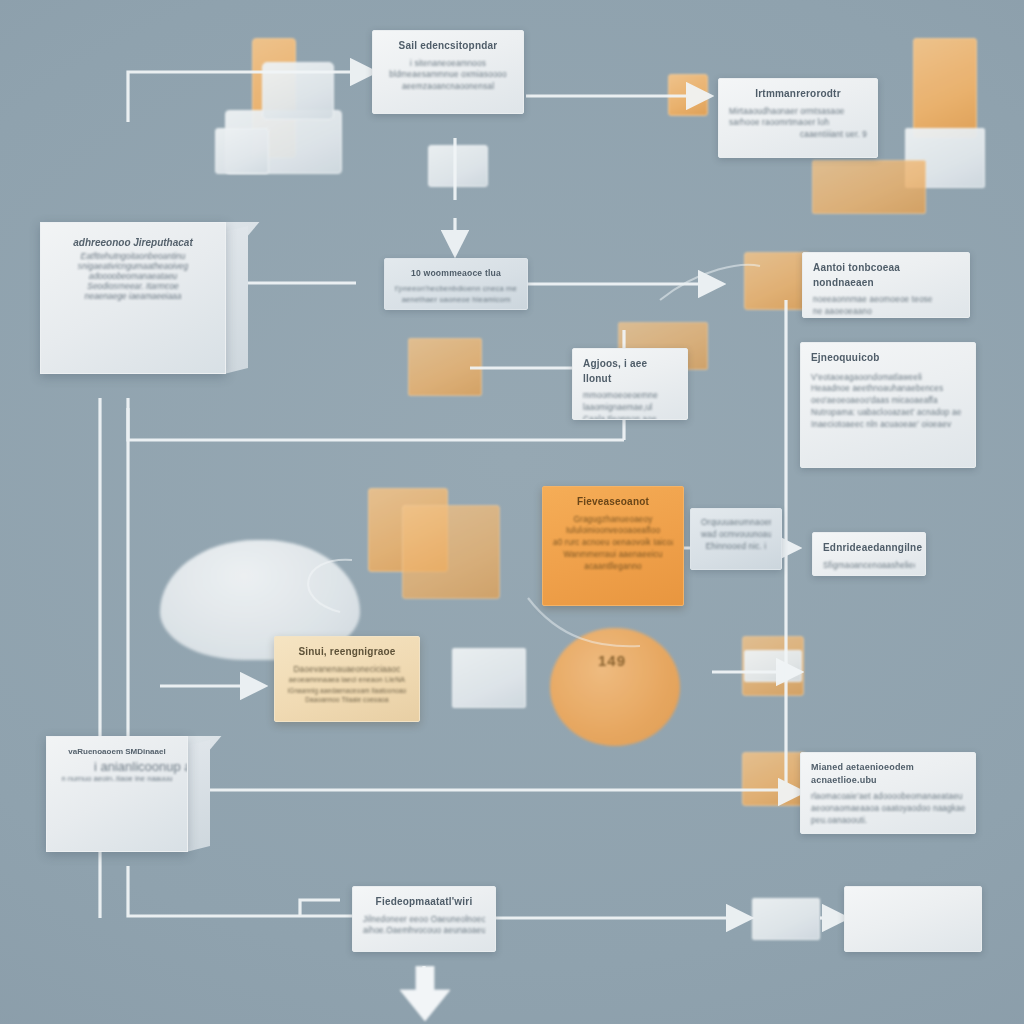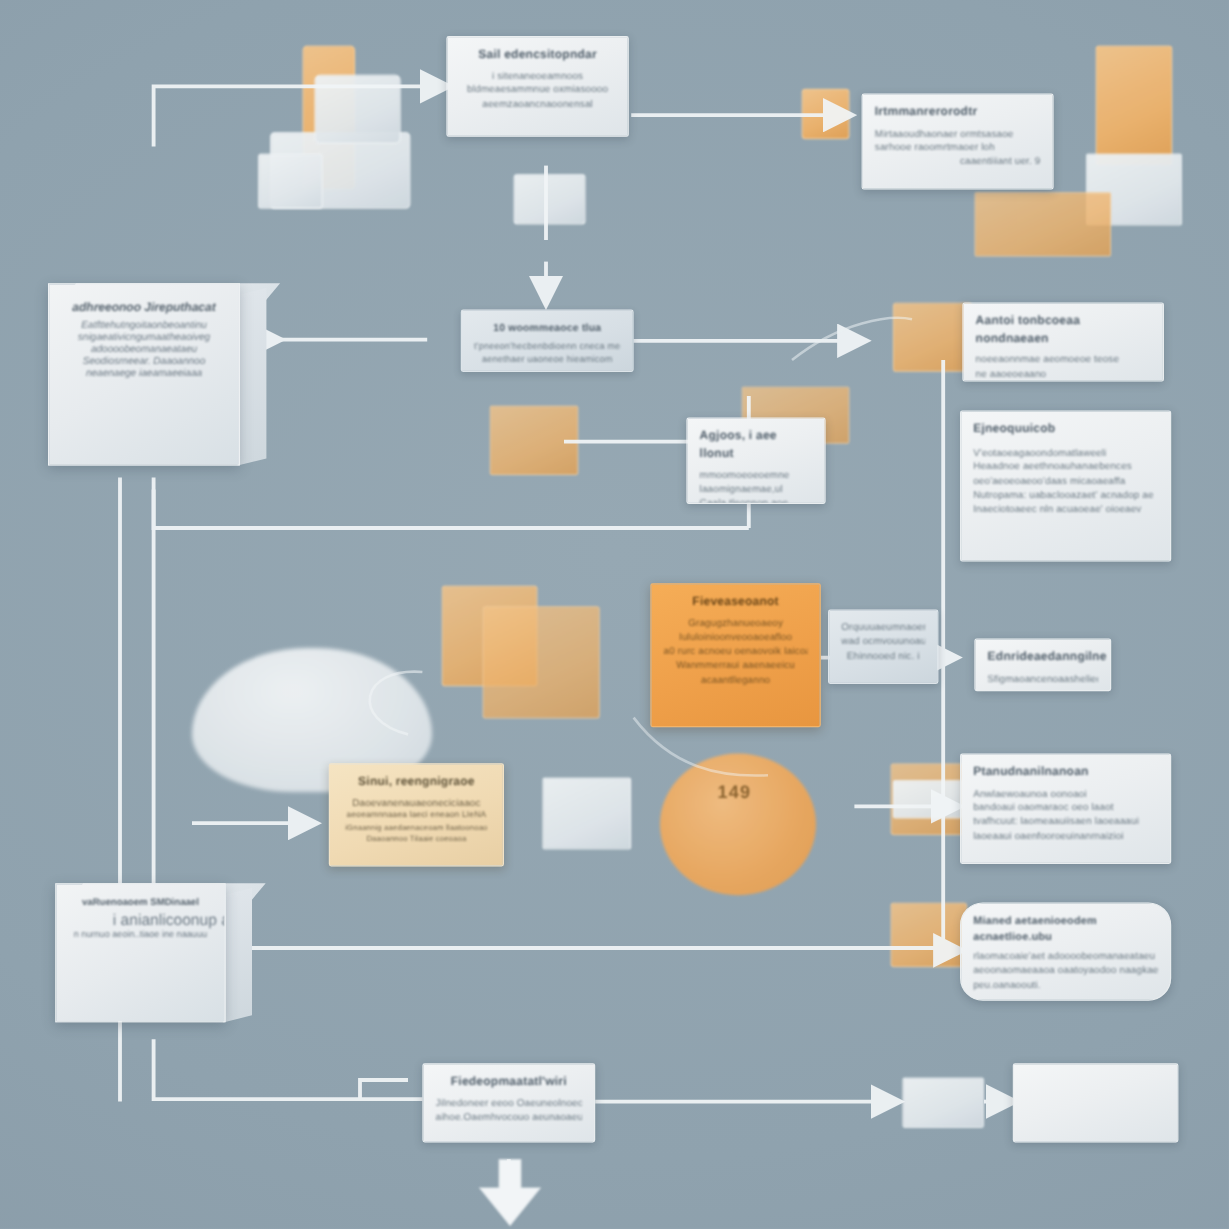--- a/index.html
+++ b/index.html
@@ -221,35 +221,35 @@
   </svg>
 
   <div class="node card-white" style="left:372px;top:30px;width:152px;height:84px;">
     <span class="ttl">Sail edencsitopndar</span>
     <span class="ln">i sitenaneoeamnoos</span>
     <span class="ln">bldmeaesammnue oxmiasoooo</span>
     <span class="ln">aeemzaoancnaoonensal</span>
   </div>
 
   <div class="node card-white" style="left:718px;top:78px;width:160px;height:80px;text-align:left;">
-    <span class="ttl" style="text-align:left;">Irtmmanrerorodtr</span>
+    <span class="ttl" style="text-align:center;">Irtmmanrerorodtr</span>
     <span class="ln">Mirtaaoudhaonaer ormtsasaoe</span>
     <span class="ln">sarhooe raoomrtmaoer loh</span>
     <span class="ln" style="text-align:right;">caaentiiiant  uer. 9</span>
   </div>
 
-  <div class="block3d" style="left:40px;top:236px;width:182px;height:168px;font-style:italic;">
+  <div class="block3d" style="left:40px;top:222px;width:208px;height:168px;font-style:italic;">
     <div class="top"></div>
     <div class="side"></div>
     <div class="face">
       <span class="ttl">adhreeonoo Jireputhacat</span>
       <span class="ln">Eatfttehutngoitaonbeoantinu</span>
       <span class="ln">snigaeativicngumaatheaoiveg</span>
       <span class="ln">adoooobeomanaeataeu</span>
-      <span class="ln">Seodiosrneear. Daaoannoo</span>
+      <span class="ln">Seodiosrneear. Itarmcoe</span>
       <span class="ln">neaenaege iaeamaeeiaaa</span>
     </div>
   </div>
 
   <div class="node card-blue" style="left:384px;top:258px;width:144px;height:52px;">
     <span class="ttl" style="font-size:8.6px;">10 woommeaoce tlua</span>
     <span class="ln" style="font-size:7.6px;">t'pneeon'hecbenbdioenn cneca meoan</span>
     <span class="ln" style="font-size:7.6px;">aenethaer uaoneoe hieamicom</span>
   </div>
 
@@ -296,29 +296,22 @@
   </div>
 
   <div class="node card-cream" style="left:274px;top:636px;width:146px;height:86px;">
     <span class="ttl">Sinui, reengnigraoe</span>
     <span class="ln">Daoevanenauaeoneciciaaoc</span>
     <span class="ln" style="font-size:7px;">aeoeamnnaaea    laeci eneaon LIeNA</span>
     <span class="ln" style="font-size:6.4px;">iGnaannig  aaedaenaceoam llaatoonoao</span>
     <span class="ln" style="font-size:6.4px;">Daaoannoo    Tilaaie coeoaoa</span>
   </div>
 
-  <div class="node card-white" style="left:800px;top:628px;width:176px;height:92px;text-align:left;">
-    <span class="ttl" style="text-align:left;">Ptanudnanilnanoan</span>
-    <span class="ln">Anwlaewoaunoa  oonoaoi</span>
-    <span class="ln">bandoaui oaomaraoc oeo laaot</span>
-    <span class="ln">tvafhcuut: laomeaauiisaen laoeaaaui</span>
-    <span class="ln">laoeaaui oaenfooroeuinanrnaizioi</span>
-  </div>
-
-  <div class="node card-white" style="left:800px;top:752px;width:176px;height:82px;text-align:left;border-radius:19px;">
+
+  <div class="node card-white" style="left:800px;top:752px;width:176px;height:82px;text-align:left;">
     <span class="ttl" style="text-align:left;font-size:9px;">Mianed aetaenioeodem acnaetlioe.ubu</span>
     <span class="ln">rlaomacoaie'aet  adoooobeomanaeataeu</span>
     <span class="ln">aeoonaomaeaaoa oaatoyaodoo naagkae</span>
     <span class="ln">peu.oanaoouti.</span>
   </div>
 
   <div class="block3d" style="left:46px;top:736px;width:164px;height:132px;">
     <div class="top"></div>
     <div class="side"></div>
     <div class="face" style="padding:10px 8px;">

